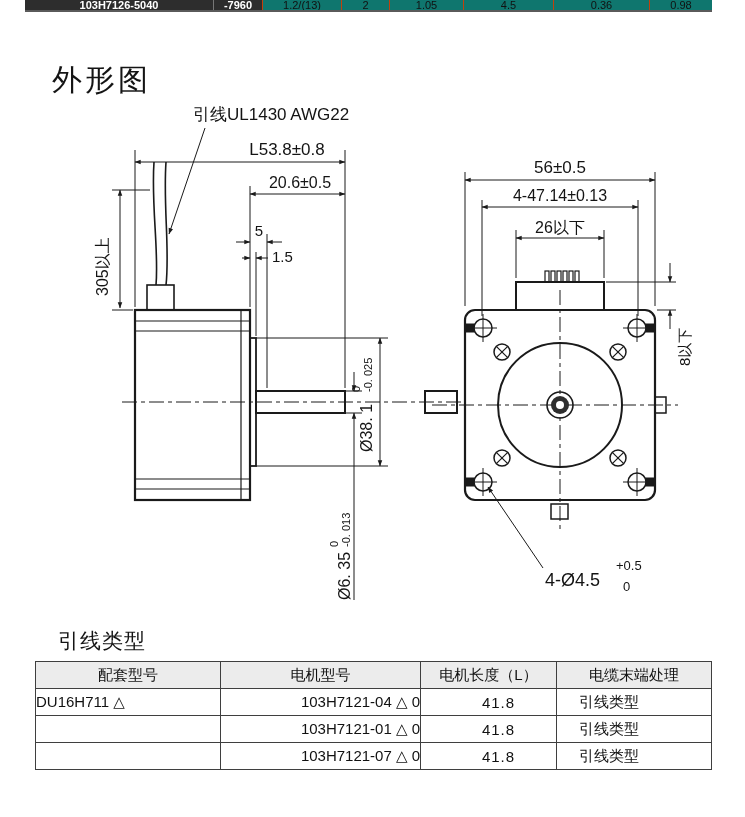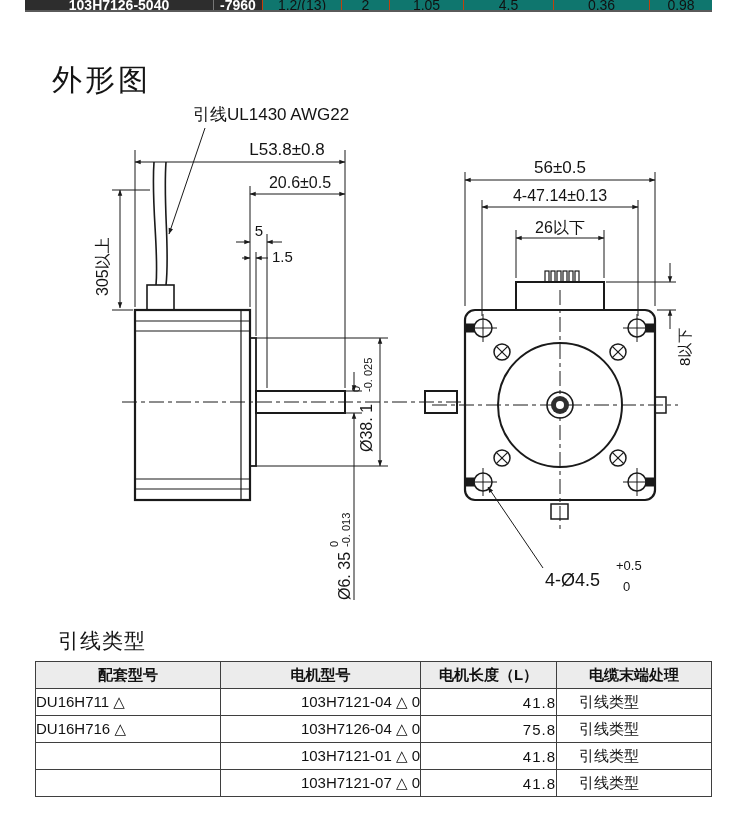--- a/index.html
+++ b/index.html
@@ -3,41 +3,41 @@
 <meta charset="utf-8">
 <style>
   *{margin:0;padding:0;box-sizing:border-box}
   html,body{width:745px;height:817px}
   body{position:relative;background:#fff;overflow:hidden;color:#111;
        font-family:"Liberation Sans","DejaVu Sans",sans-serif}
 
   
   .top-frag{position:absolute;left:25px;top:0;width:687px;height:12px;display:flex;
             overflow:hidden;border-bottom:2px solid #5a5a5a}
-  .top-frag .cell{font-size:14px;line-height:11px;text-align:center;white-space:nowrap;overflow:hidden}
+  .top-frag .cell{font-size:11px;line-height:11px;text-align:center;white-space:nowrap;overflow:hidden}
   .top-frag .dark{background:#2d2d2d;color:#fff;font-weight:bold}
   .top-frag .sfx{border-left:1px solid #777}
   .top-frag .lite{background:#0f766e;border-left:1px solid #c2410c;color:#111}
 
   .sec-title{position:absolute;font-weight:400;color:#141414}
   #outline-title{left:52px;top:60px;font-size:30px;letter-spacing:3px}
   #lead-title{left:58px;top:627px;font-size:21px;letter-spacing:1px}
 
   svg.drawing{position:absolute;left:0;top:0}
   svg text{fill:#141414;stroke:none;font-family:"Liberation Sans","DejaVu Sans",sans-serif}
 
   
   .spec-table{position:absolute;left:35px;top:661px;width:676px;border-collapse:collapse;
               table-layout:fixed;font-size:15px;color:#111}
   .spec-table th,.spec-table td{border:1px solid #3f3f3f;height:27px;padding:0;
               white-space:nowrap;overflow:hidden}
-  .spec-table th{background:#ececec;font-weight:700;text-align:center}
+  .spec-table th{background:#ececec;font-weight:400;text-align:center}
   .spec-table td.c1{text-align:left}
   .spec-table td.c2{text-align:right;padding-left:9px}
-  .spec-table td.c3{text-align:right;padding-left:20px;letter-spacing:1px}
+  .spec-table td.c3{text-align:center;padding-left:20px;letter-spacing:1px}
   .spec-table td.c4{text-align:left;padding-left:22px}
 </style>
 </head>
 <body>
 
 <div class="top-frag">
   <div class="cell dark" style="width:188px">103H7126-5040</div>
   <div class="cell dark sfx" style="width:49px">-7960</div>
   <div class="cell lite" style="width:79px">1.2/(13)</div>
   <div class="cell lite" style="width:48px">2</div>
@@ -219,26 +219,20 @@
     </tr>
   </thead>
   <tbody>
     <tr>
       <td class="c1">DU16H711 △</td>
       <td class="c2">103H7121-04 △ 0</td>
       <td class="c3">41.8</td>
       <td class="c4">引线类型</td>
     </tr>
     <tr>
-      <td class="c1">DU16H716 △</td>
-      <td class="c2">103H7126-04 △ 0</td>
-      <td class="c3">75.8</td>
-      <td class="c4">引线类型</td>
-    </tr>
-    <tr>
       <td class="c1"></td>
       <td class="c2">103H7121-01 △ 0</td>
       <td class="c3">41.8</td>
       <td class="c4">引线类型</td>
     </tr>
     <tr>
       <td class="c1"></td>
       <td class="c2">103H7121-07 △ 0</td>
       <td class="c3">41.8</td>
       <td class="c4">引线类型</td>

